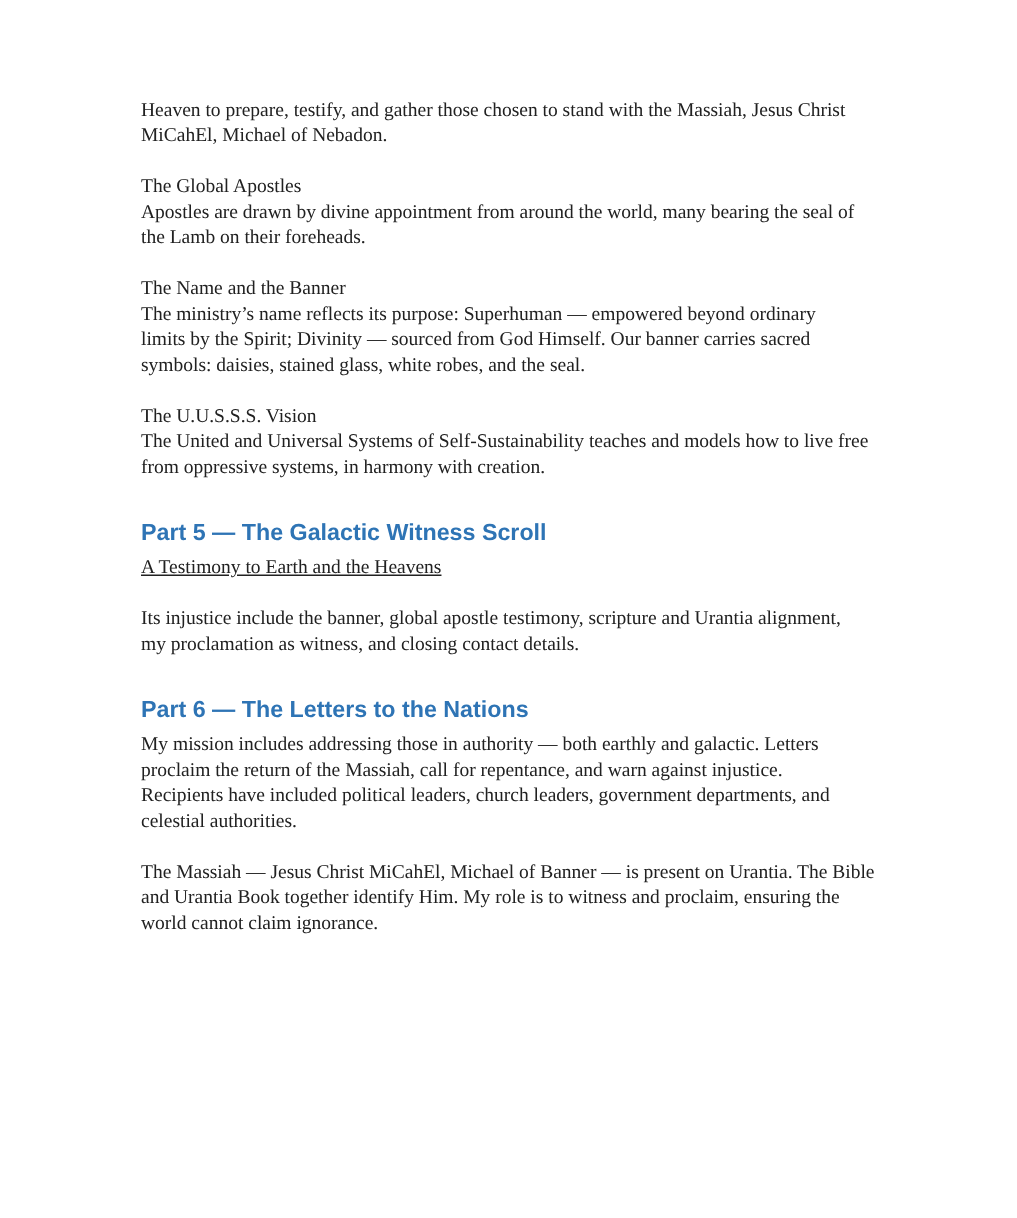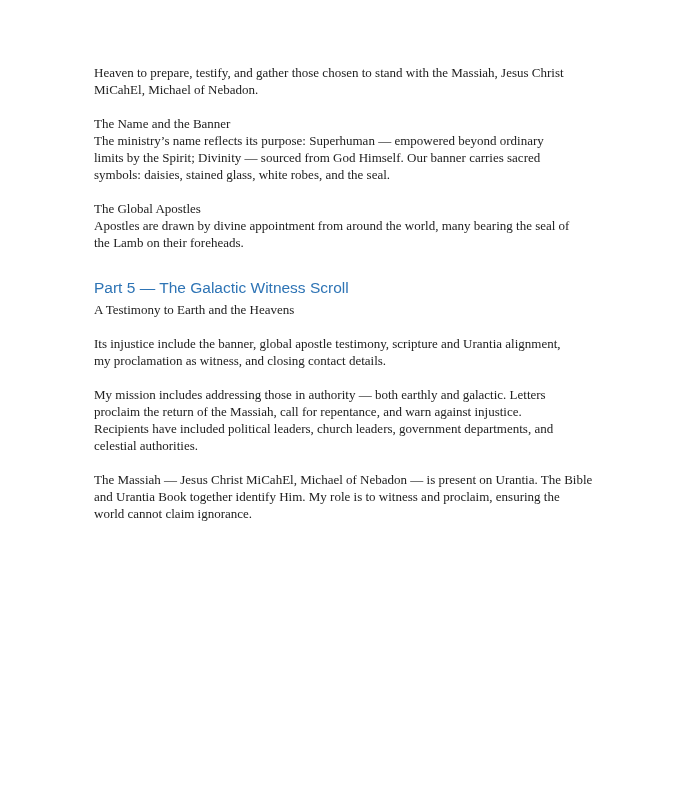--- a/index.html
+++ b/index.html
@@ -20,60 +20,65 @@
     font-size: 13px;
     line-height: 17px;
     color: var(--body-color);
   }
   .para {
     white-space: pre-line;
     margin: 0 0 17px 0;
   }
   .section-heading {
     font-family: "Liberation Sans", "DejaVu Sans", sans-serif;
-    font-weight: normal;
+    font-weight: bold;
     font-size: 15.5px;
     line-height: 20px;
     color: var(--heading-color);
     margin: 27px 0 3px 0;
   }
   .section-subtitle {
     white-space: pre-line;
     margin: 0 0 17px 0;
+    text-decoration: underline;
   }
 </style>
 </head>
 <body>
 
 <div class="page">
 
   <p class="para">Heaven to prepare, testify, and gather those chosen to stand with the Massiah, Jesus Christ
 MiCahEl, Michael of Nebadon.</p>
 
+  <p class="para">The Global Apostles
+Apostles are drawn by divine appointment from around the world, many bearing the seal of
+the Lamb on their foreheads.</p>
+
   <p class="para">The Name and the Banner
 The ministry’s name reflects its purpose: Superhuman — empowered beyond ordinary
 limits by the Spirit; Divinity — sourced from God Himself. Our banner carries sacred
 symbols: daisies, stained glass, white robes, and the seal.</p>
 
-  <p class="para">The Global Apostles
-Apostles are drawn by divine appointment from around the world, many bearing the seal of
-the Lamb on their foreheads.</p>
-
+  <p class="para">The U.U.S.S.S. Vision
+The United and Universal Systems of Self-Sustainability teaches and models how to live free
+from oppressive systems, in harmony with creation.</p>
 
   <h2 class="section-heading">Part 5 — The Galactic Witness Scroll</h2>
   <p class="section-subtitle">A Testimony to Earth and the Heavens</p>
 
 
   <p class="para">Its injustice include the banner, global apostle testimony, scripture and Urantia alignment,
 my proclamation as witness, and closing contact details.</p>
 
+  <h2 class="section-heading">Part 6 — The Letters to the Nations</h2>
 
   <p class="para">My mission includes addressing those in authority — both earthly and galactic. Letters
 proclaim the return of the Massiah, call for repentance, and warn against injustice.
 Recipients have included political leaders, church leaders, government departments, and
 celestial authorities.</p>
 
 
-  <p class="para">The Massiah — Jesus Christ MiCahEl, Michael of Nebadon — is present on Urantia. The Bible
+  <p class="para">The Massiah — Jesus Christ MiCahEl, Michael of Banner — is present on Urantia. The Bible
 and Urantia Book together identify Him. My role is to witness and proclaim, ensuring the
 world cannot claim ignorance.</p>
 
 </div>
 
 </body></html>

